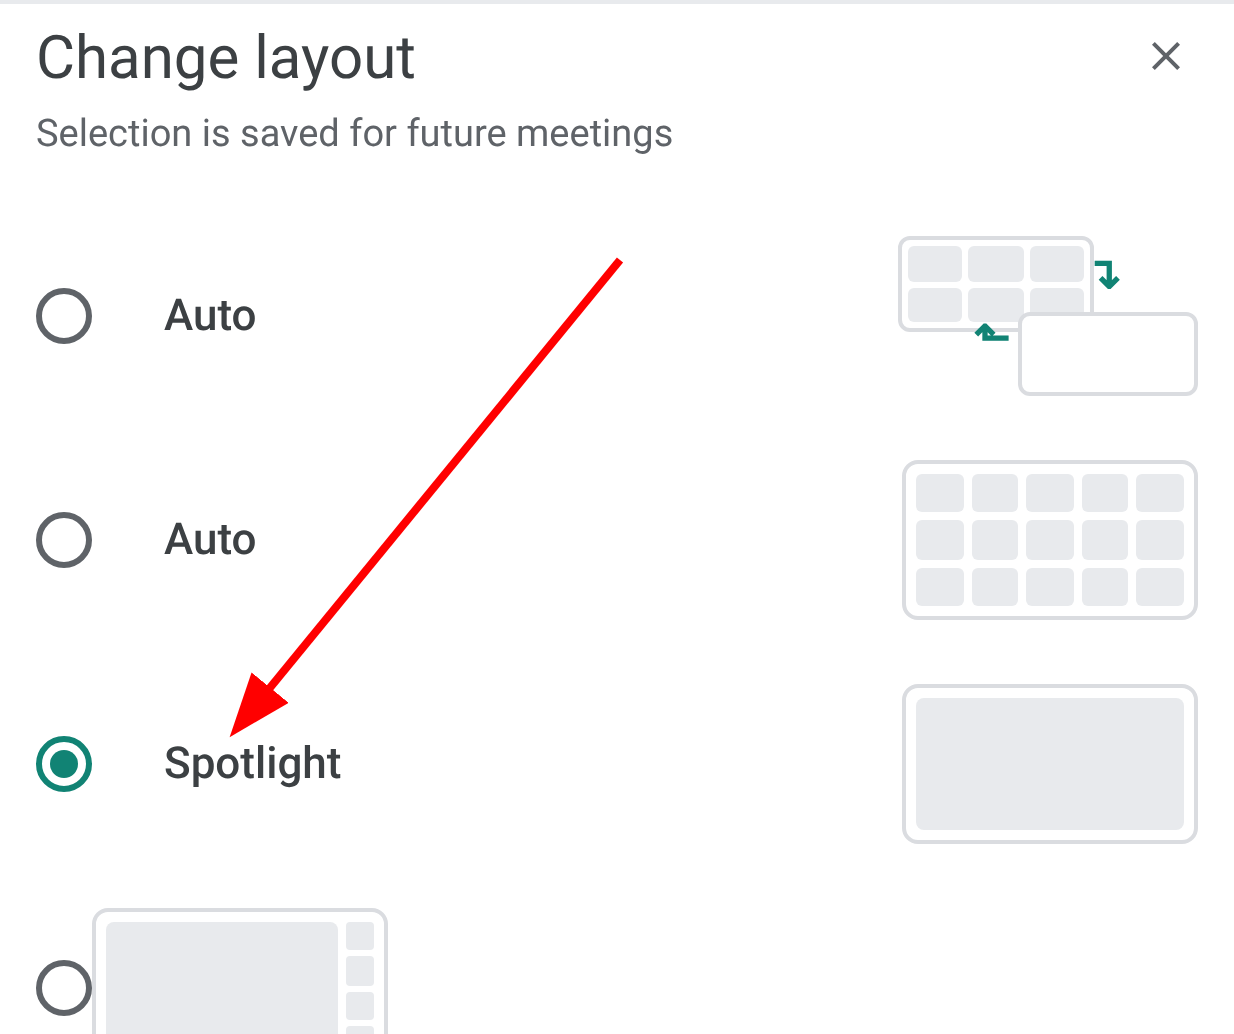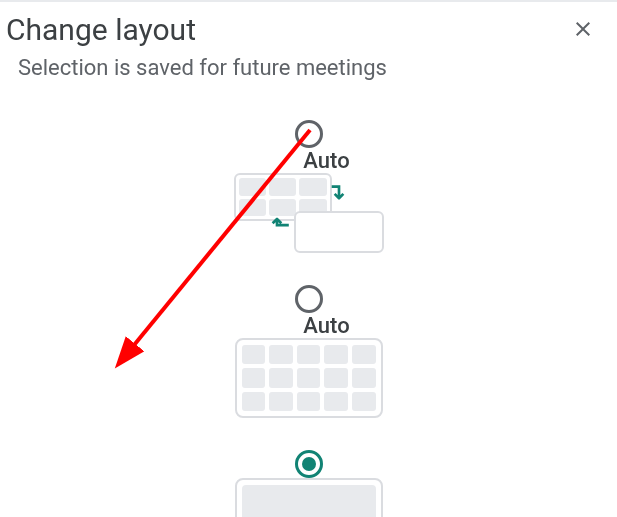--- a/index.html
+++ b/index.html
@@ -13,53 +13,52 @@
     }
     .top-line {
       height: 2px;
       background: #e8eaed;
       width: 100%;
     }
     .header {
       display: flex;
       justify-content: space-between;
       align-items: flex-start;
-      padding: 10px 16px 0 6px;
+      padding: 10px 16px 0 18px;
     }
     .title {
       font-size: 30px;
       color: #3c4043;
       font-weight: 400;
       letter-spacing: 0;
     }
     .close-btn {
       font-size: 30px;
       color: #5f6368;
       cursor: pointer;
       background: none;
       border: none;
       padding: 0 6px;
       line-height: 1;
       margin-top: 4px;
     }
     .subtitle {
-      font-size: 22px;
+      font-size: 19px;
       color: #5f6368;
       padding: 8px 8px 24px 18px;
     }
     .options {
       display: flex;
       flex-direction: column;
     }
     .option-row {
       display: flex;
       align-items: center;
       padding: 16px 18px;
       min-height: 100px;
-      flex-direction: column;
     }
     .radio {
       width: 28px;
       height: 28px;
       border-radius: 50%;
       border: 3px solid #5f6368;
       flex-shrink: 0;
       display: flex;
       align-items: center;
       justify-content: center;
@@ -260,20 +259,21 @@
           <div></div>
           <div></div>
           <div></div>
           <div></div>
       </div>
     </div>
   </div>
 
   <div class="option-row">
     <div class="radio selected"></div>
+    <div class="option-label">Spotlight</div>
     <div class="preview">
       <div class="preview-box spotlight-preview">
           <div></div>
         </div>
     </div>
   </div>
 
   <div class="option-row">
     <div class="radio"></div>
     <div class="preview">

